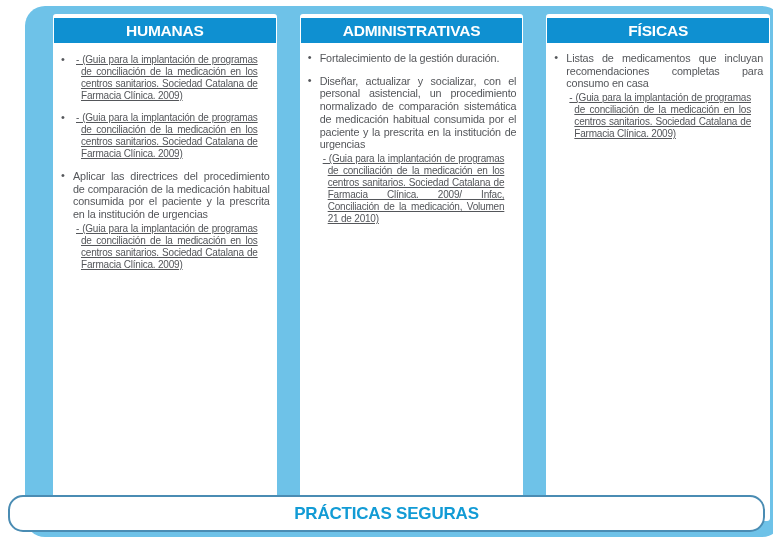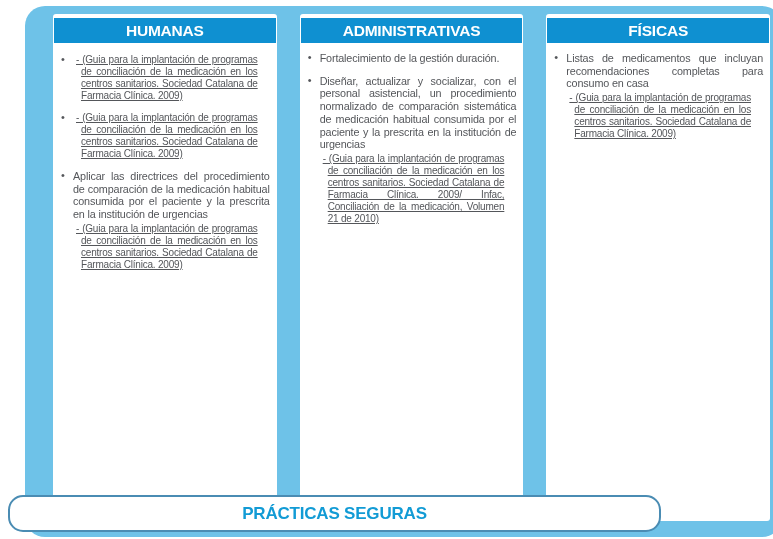--- a/index.html
+++ b/index.html
@@ -65,21 +65,21 @@
     font-size:10px;
     line-height:1.2;
     letter-spacing:-0.2px;
     margin:2px 12px 0 3px;
     padding-left:5px;
     text-indent:-5px;
     text-align:justify;
     text-decoration:underline;
   }
   .footer{
-    position:absolute;left:8px;top:495px;width:653px;height:37px;
+    position:absolute;left:8px;top:495px;width:757px;height:37px;
     background:var(--panel-bg);
     border:2.5px solid var(--footer-border);
     border-radius:15px;
     display:flex;align-items:center;justify-content:center;
   }
   .footer span{
     color:var(--footer-text);
     font-weight:bold;
     font-size:17px;
     letter-spacing:-0.2px;

